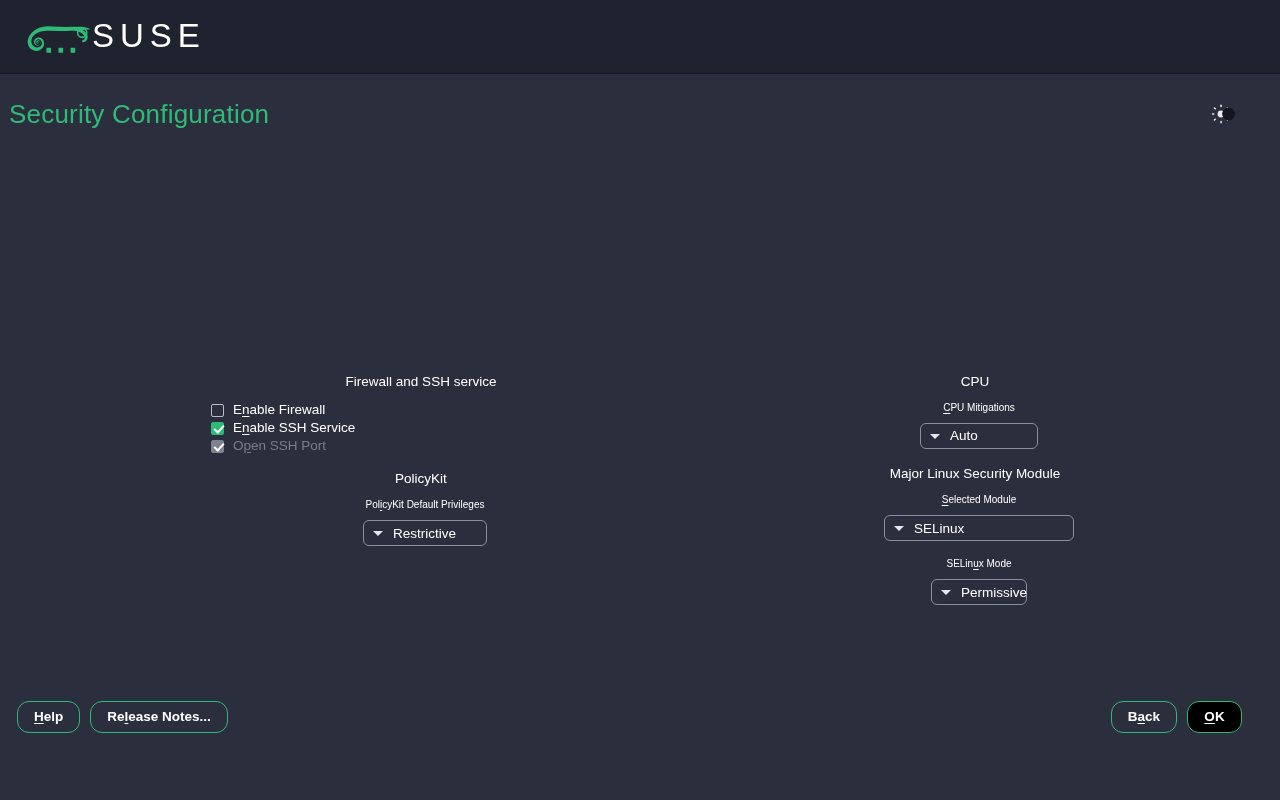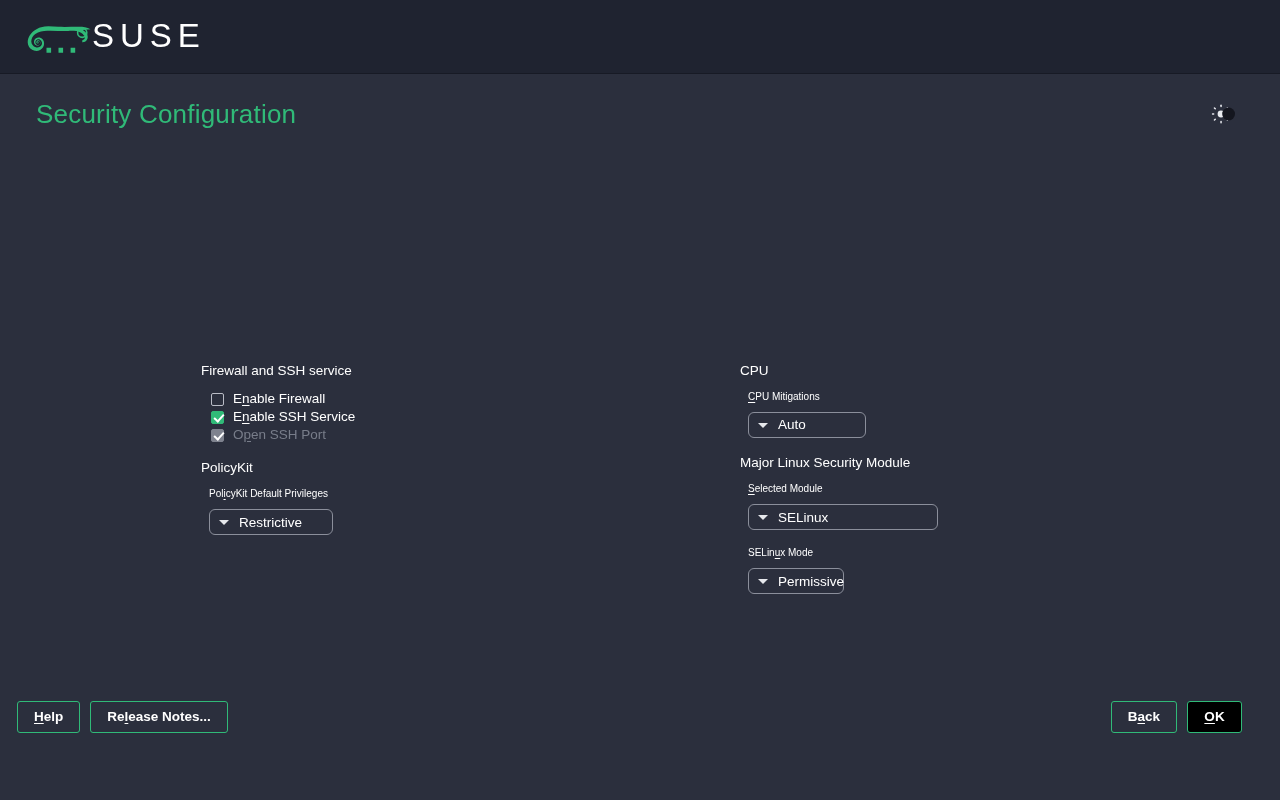--- a/index.html
+++ b/index.html
@@ -39,21 +39,21 @@
     line-height: 1;
     padding-bottom: 2px;
   }
 
   
   .title-row {
     height: 80px;
     display: flex;
     align-items: center;
     justify-content: space-between;
-    padding: 0 40px 0 36px;
+    padding: 0 40px 0 9px;
     gap: 47px;
   }
   .page-title {
     font-size: 26px;
     color: #30ba78;
     font-weight: 400;
     letter-spacing: 0.2px;
   }
   .theme-toggle {
     width: 34px; height: 30px;
@@ -62,21 +62,22 @@
   }
   .theme-toggle svg { display: block; }
 
   
   .content {
     position: relative;
     height: 606px;
   }
   .col {
     position: absolute;
-    top: 209px;
+    top: 220px;
+    text-align: center;
   }
   .col-left  { left: 201px; width: 440px; }
   .col-right { left: 740px; width: 470px; }
 
   .group-label {
     font-size: 13.5px;
     color: #ffffff;
     line-height: 1.2;
     margin-bottom: 11px;
     white-space: nowrap;
@@ -184,21 +185,21 @@
     padding: 0 38px 0 17px;
   }
   .btn-group { display: flex; align-items: center; gap: 10px; }
   .btn {
     font-family: "Liberation Sans", sans-serif;
     font-size: 13.5px;
     font-weight: bold;
     color: #ffffff;
     background: transparent;
     border: 1px solid #30ba78;
-    border-radius: 3px;
+    border-radius: 12px;
     height: 32px;
     padding: 0 16px;
     cursor: pointer;
     white-space: nowrap;
     line-height: 1;
   }
   .btn.primary {
     background: #000000;
     border-color: #30ba78;
     color: #ffffff;

